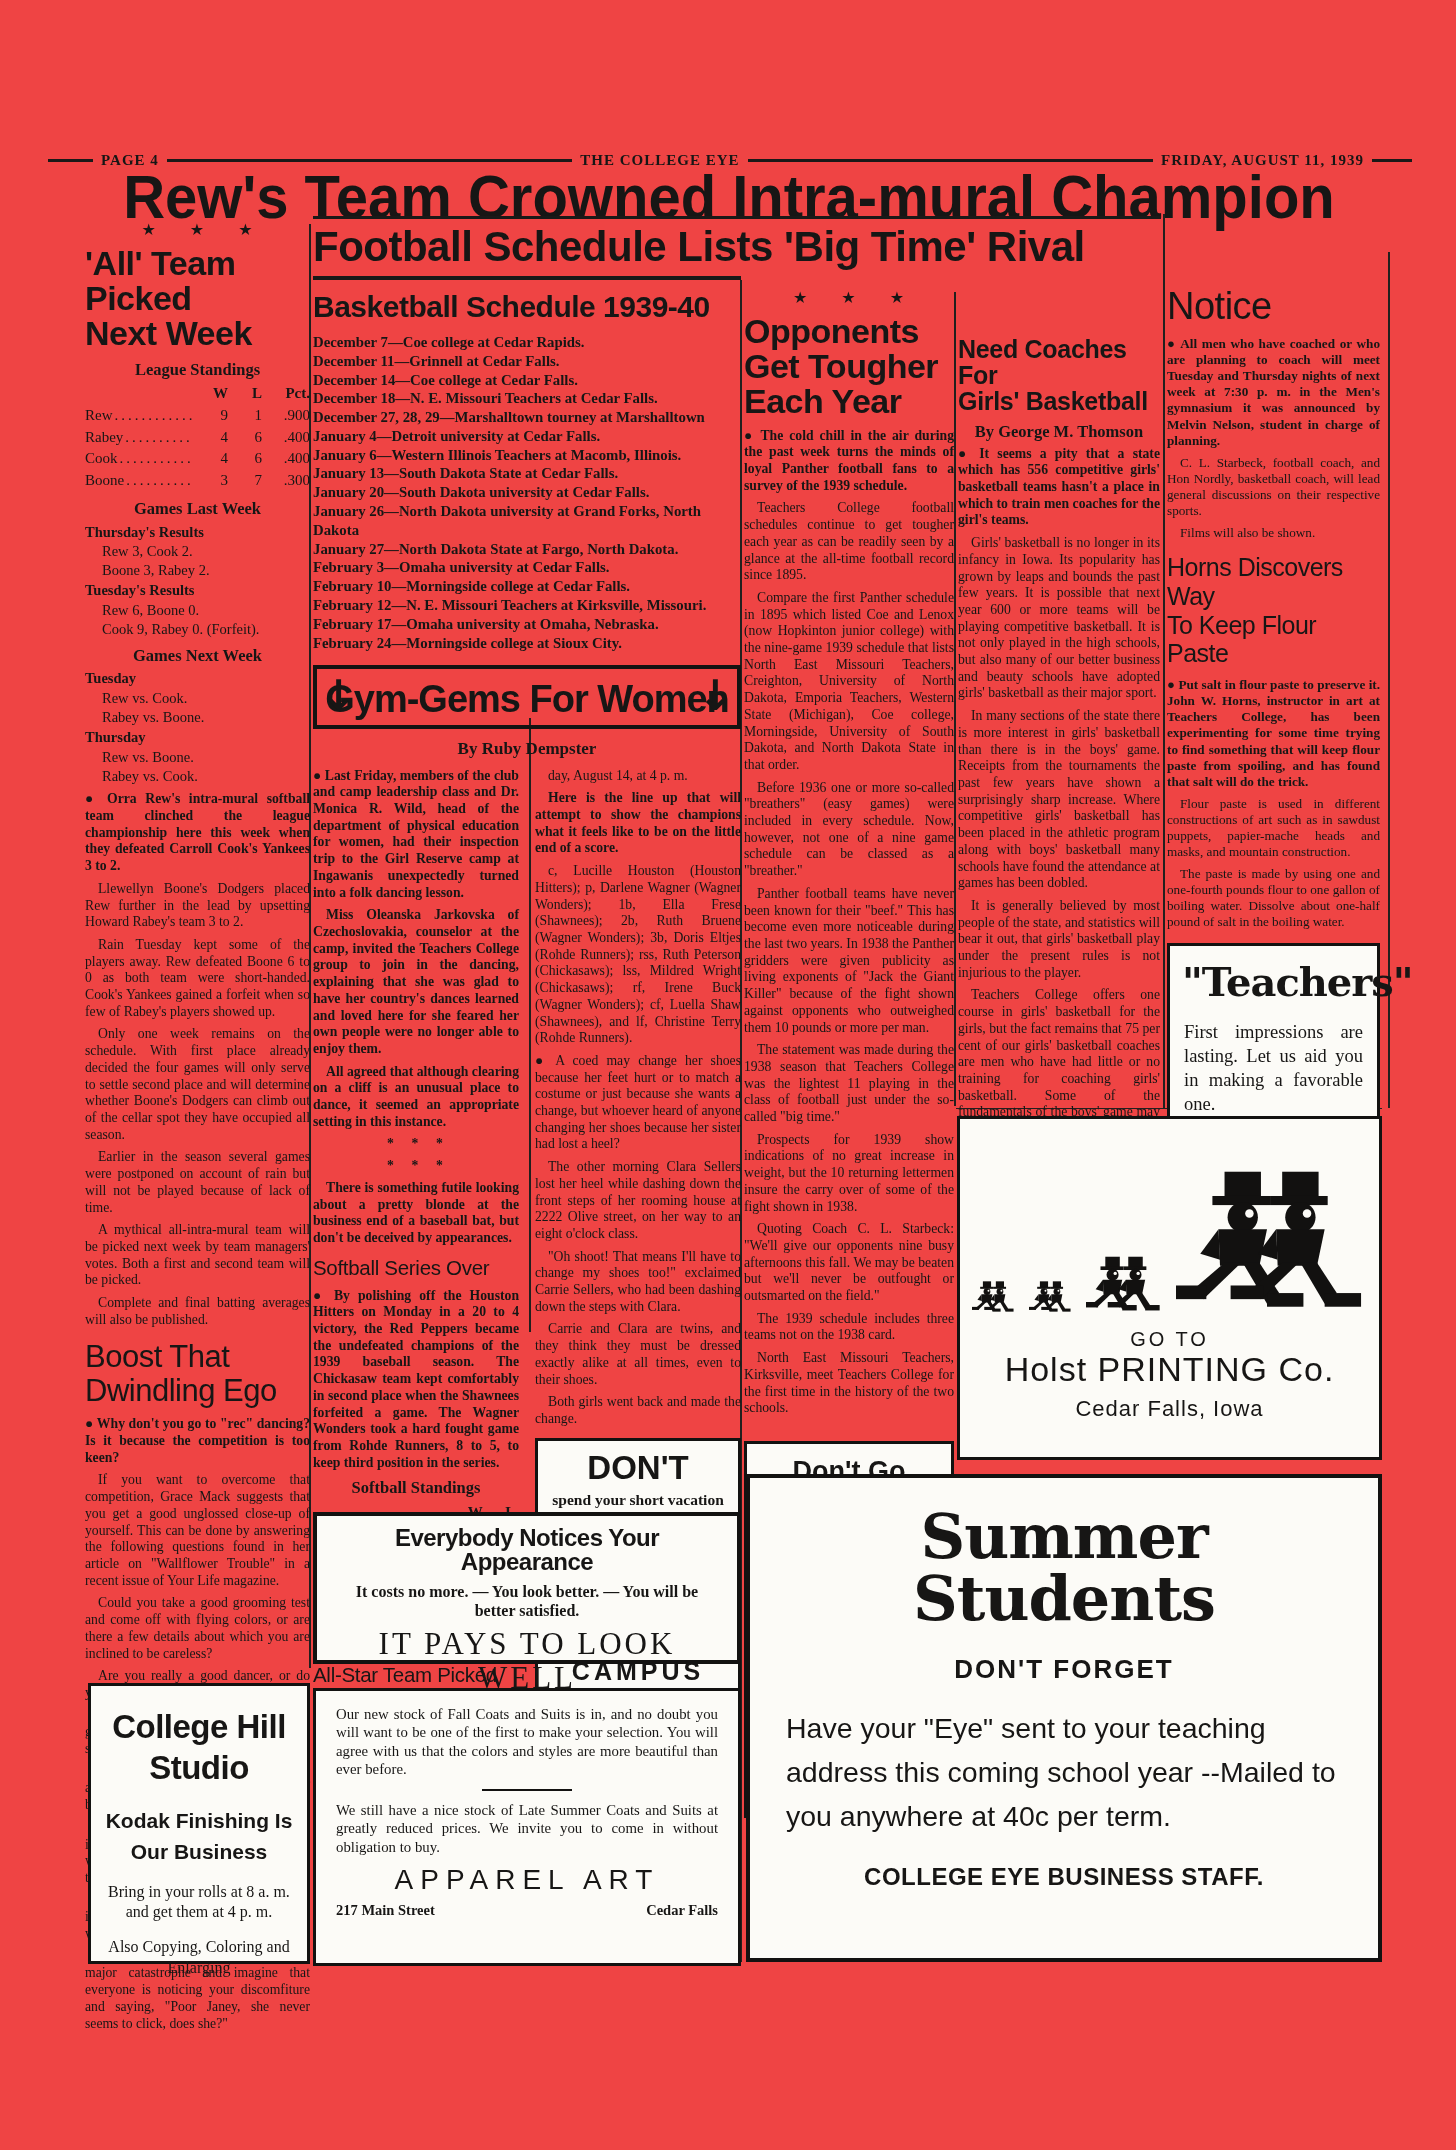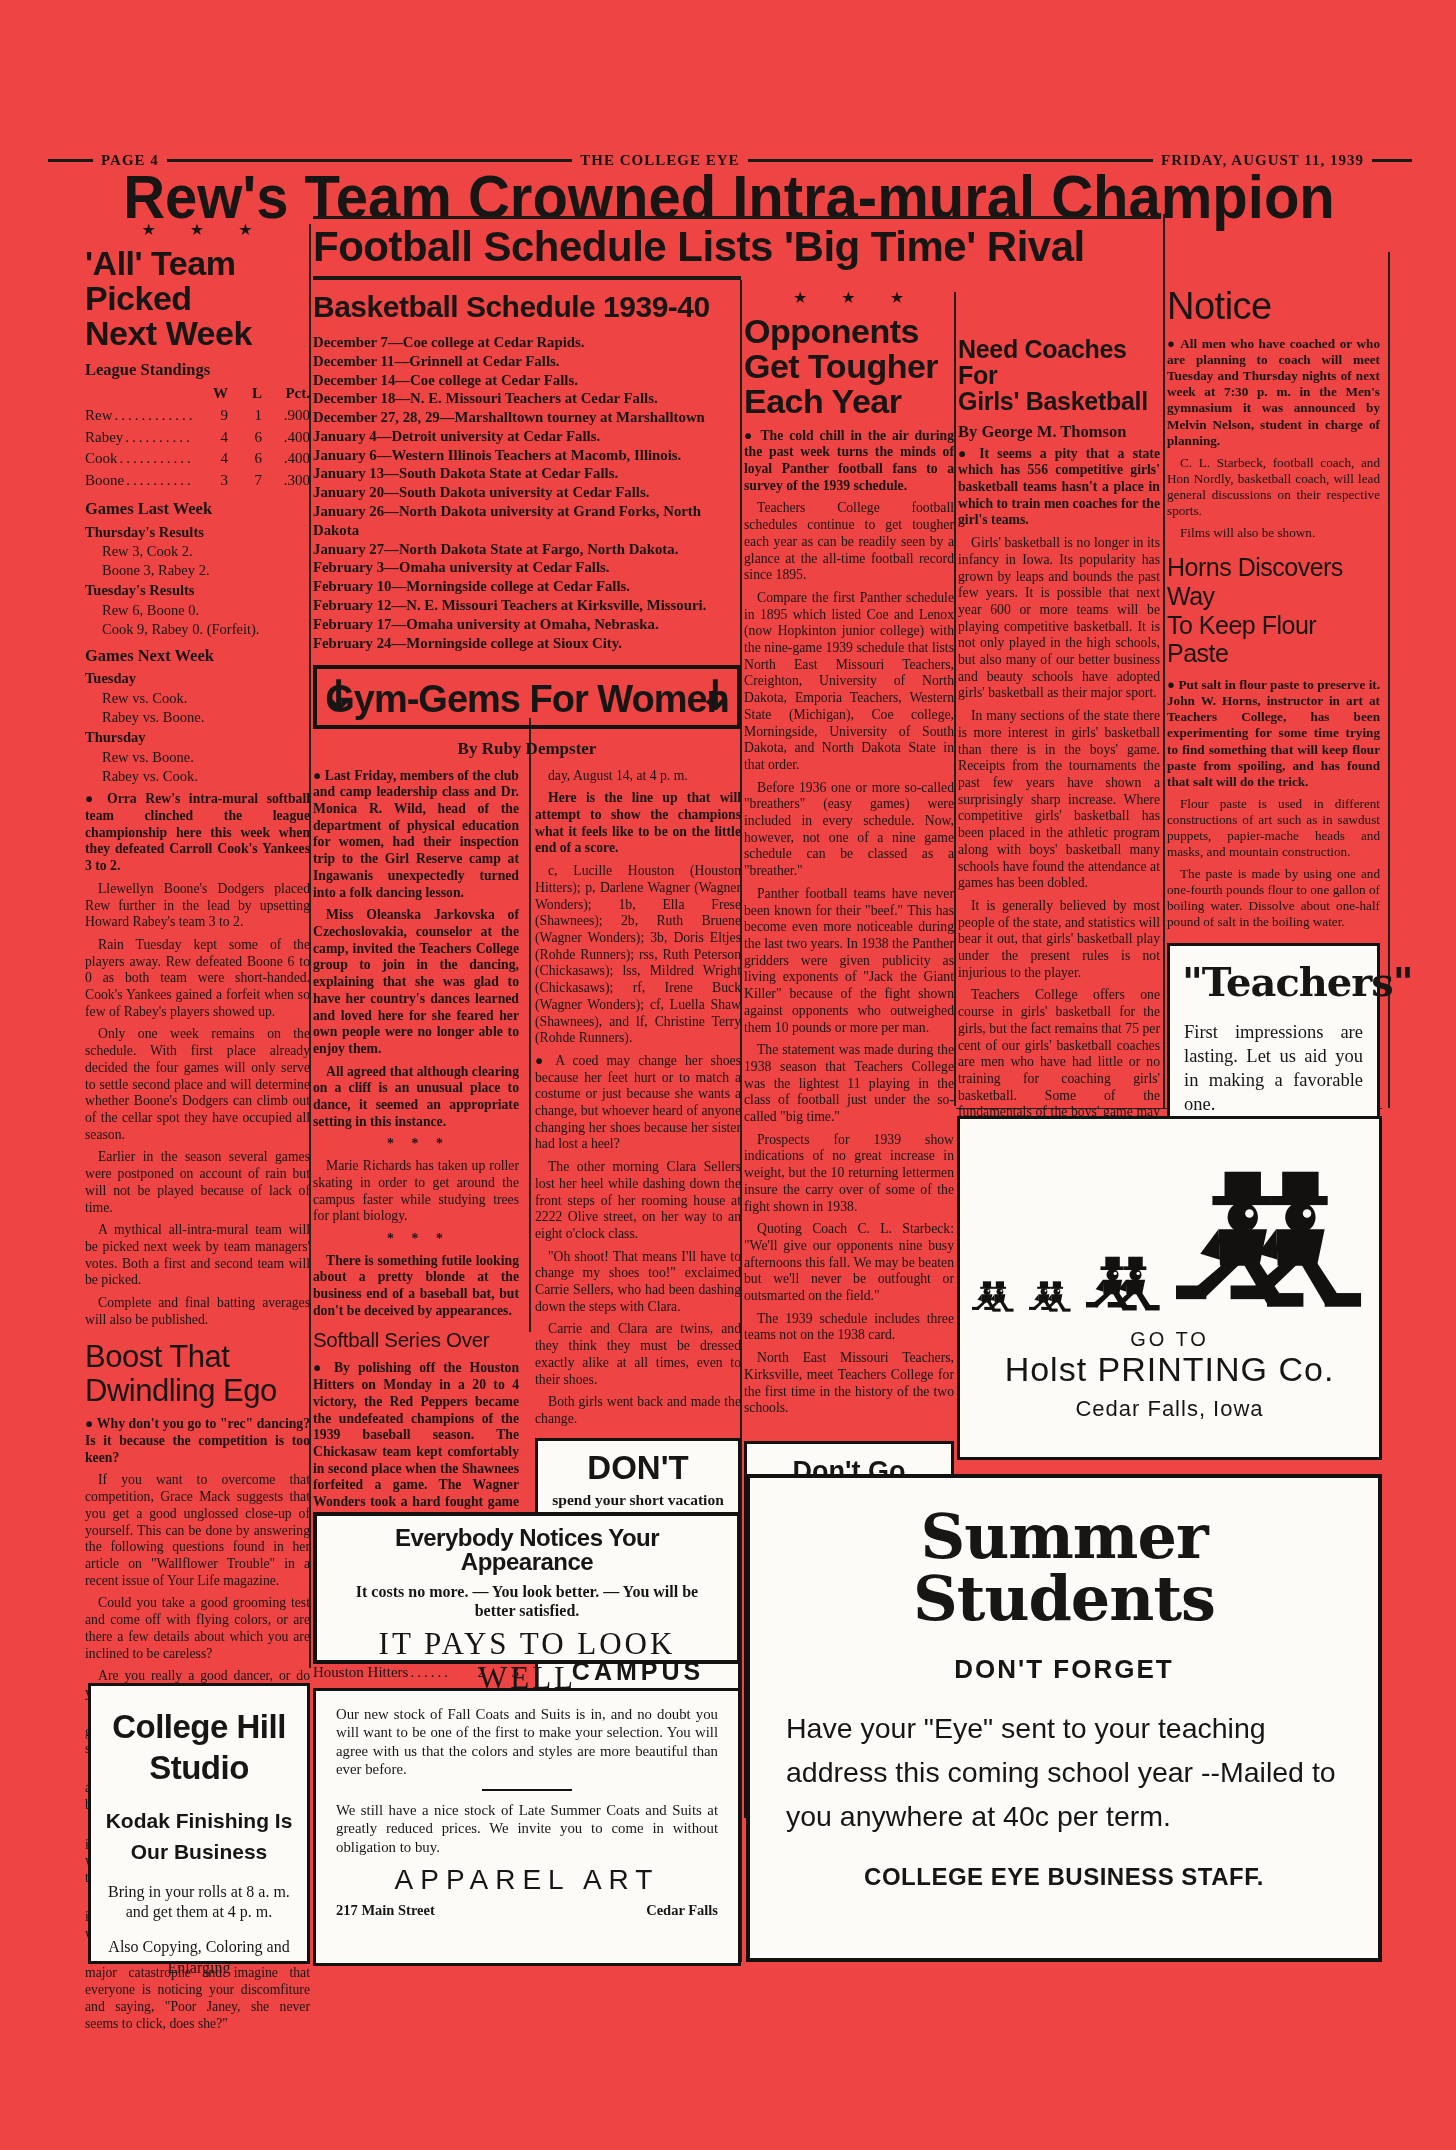--- a/index.html
+++ b/index.html
@@ -16,21 +16,21 @@
       font:700 58px/1 "Liberation Sans",sans-serif;letter-spacing:0px;transform:scaleY(1.06);transform-origin:top;}
 
   
   .col{position:absolute;text-align:justify;font:400 13.7px/1.22 "Liberation Serif",serif;}
   .para{margin:0 0 6px;text-indent:13px;}
   .para.b{font-weight:700;}
   .para.noind{text-indent:0;}
   .sep{text-align:center;font-weight:700;margin:1px 0 5px;text-indent:0;letter-spacing:2px;}
   .hl{display:block;}
   .stars{font-size:16px;letter-spacing:15px;text-align:center;margin:0 0 6px;text-indent:14px;}
-  .subhead{font:700 16.5px/1.25 "Liberation Serif",serif;text-align:left;margin:7px 0 3px;}
+  .subhead{font:700 16.5px/1.25 "Liberation Serif",serif;text-align:center;margin:7px 0 3px;}
   .res-day{font:700 14.5px/1.3 "Liberation Serif",serif;text-align:left;margin:1px 0;text-indent:0;}
   .res-game{font:400 14.5px/1.3 "Liberation Serif",serif;text-align:left;margin:0;text-indent:17px;}
 
   
   .st-row{display:flex;align-items:baseline;font:400 15px/1.45 "Liberation Serif",serif;}
   .st-head{font-weight:700;}
   .st-name{white-space:nowrap;}
   .st-dots{flex:1;overflow:hidden;white-space:nowrap;letter-spacing:3px;margin:0 2px;}
   .cw{width:34px;text-align:right;flex:none;}
   .cww{width:48px;}
@@ -278,21 +278,20 @@
     </div>
     <div class="gg-byline">By Ruby Dempster</div>
 
     <div class="subcols">
       <div class="subcol">
         <div>
             <p class="para b noind">● Last Friday, members of the club and camp leadership class and Dr. Monica R. Wild, head of the department of physical education for women, had their inspection trip to the Girl Reserve camp at Ingawanis unexpectedly turned into a folk dancing lesson.</p>
             <p class="para b">Miss Oleanska Jarkovska of Czechoslovakia, counselor at the camp, invited the Teachers College group to join in the dancing, explaining that she was glad to have her country's dances learned and loved here for she feared her own people were no longer able to enjoy them.</p>
             <p class="para b">All agreed that although clearing on a cliff is an unusual place to dance, it seemed an appropriate setting in this instance.</p>
             <p class="para sep">* * *</p>
-            <p class="para">Marie Richards has taken up roller skating in order to get around the campus faster while studying trees for plant biology.</p>
             <p class="para sep">* * *</p>
             <p class="para b">There is something futile looking about a pretty blonde at the business end of a baseball bat, but don't be deceived by appearances.</p>
           </div>
         <div class="h-med">Softball Series Over</div>
         <div>
             <p class="para b noind">● By polishing off the Houston Hitters on Monday in a 20 to 4 victory, the Red Peppers became the undefeated champions of the 1939 baseball season. The Chickasaw team kept comfortably in second place when the Shawnees forfeited a game. The Wagner Wonders took a hard fought game from Rohde Runners, 8 to 5, to keep third position in the series.</p>
           </div>
         <div class="subhead">Softball Standings</div>
         <div style="margin-bottom:8px">
             <div class="st-row st-head">

